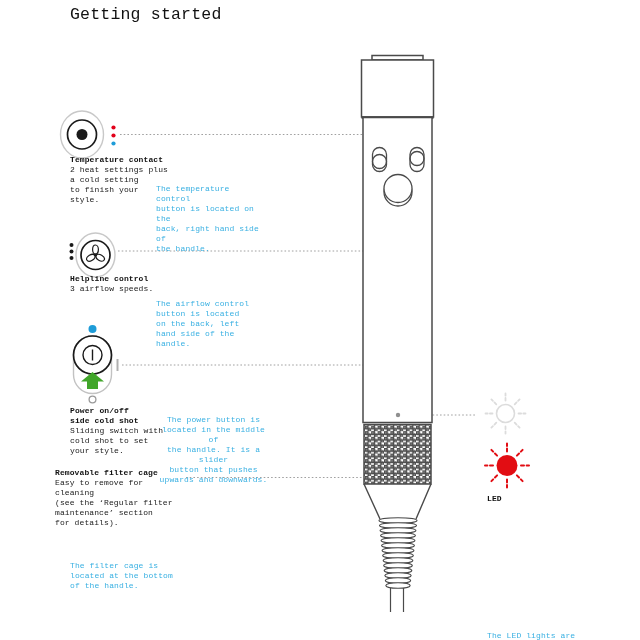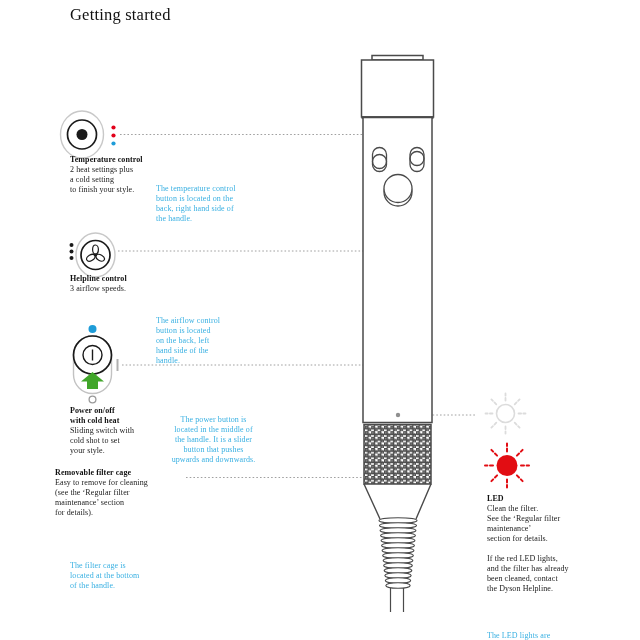--- a/index.html
+++ b/index.html
@@ -5,21 +5,21 @@
   :root{
     --accent-blue:#39b0e2;
     --led-red:#e20d13;
     --dot-red:#e2001a;
     --dot-blue:#1e9cd8;
     --arrow-green:#41a62a;
   }
   html,body{margin:0;padding:0;background:#ffffff;}
   .page{
     position:relative;width:612px;height:640px;background:#fff;overflow:hidden;
-    font-family:Liberation Serif, serif;color:#1a1a1a;
+    font-family:Liberation Mono, monospace;color:#1a1a1a;
   }
   .title{
     position:absolute;left:70px;top:5px;font-size:16.5px;font-weight:500;
     letter-spacing:.2px;color:#111;margin:0;
   }
   .tblock{position:absolute;font-size:8px;line-height:10px;letter-spacing:.1px;}
   .tblock .hd{font-weight:700;white-space:pre-line;color:#111;}
   .tblock .bd{white-space:pre-line;color:#1a1a1a;}
   .note{position:absolute;font-size:8px;line-height:10px;letter-spacing:.1px;
     color:var(--accent-blue);white-space:pre-line;margin-top:32px;}
@@ -158,43 +158,43 @@
           <line x1="14" y1="0" x2="22" y2="0"></line>
         <line x1="-9.9" y1="-9.9" x2="-15.6" y2="-15.6"></line>
           <line x1="9.9" y1="-9.9" x2="15.6" y2="-15.6"></line>
         <line x1="-9.9" y1="9.9" x2="-15.6" y2="15.6"></line>
           <line x1="9.9" y1="9.9" x2="15.6" y2="15.6"></line>
       </g>
     </g>
   </svg>
 
   <div class="tblock" style="left:70px;top:155px;width:100px;">
-    <div class="hd">Temperature control</div>
+    <div class="hd">Temperature contact</div>
     <div class="bd">2 heat settings plus
 a cold setting
 to finish your style.</div>
   </div>
   <div class="note" style="left:156px;top:152px;width:110px;">The temperature control
 button is located on the
 back, right hand side of
 the handle.</div>
 
   <div class="tblock" style="left:70px;top:274px;width:100px;">
     <div class="hd">Helpline control</div>
     <div class="bd">3 airflow speeds.</div>
   </div>
-  <div class="note" style="left:156px;top:284px;width:110px;">The airflow control
+  <div class="note" style="left:156px;top:267px;width:110px;">The airflow control
 button is located
 on the back, left
 hand side of the
 handle.</div>
 
   <div class="tblock" style="left:70px;top:406px;width:100px;">
     <div class="hd">Power on/off
-with cold heat</div>
+side cold shot</div>
     <div class="bd">Sliding switch with
 cold shot to set
 your style.</div>
   </div>
   <div class="note" style="left:156px;top:383px;width:115px;text-align:center;">The power button is
 located in the middle of
 the handle. It is a slider
 button that pushes
 upwards and downwards.</div>
 
@@ -204,28 +204,19 @@
 (see the ‘Regular filter
 maintenance’ section
 for details).</div>
   </div>
   <div class="note" style="left:70px;top:529px;width:110px;">The filter cage is
 located at the bottom
 of the handle.</div>
 
   <div class="tblock" style="left:487px;top:494px;width:120px;">
     <div class="hd">LED</div>
-    <div class="bd">Clean the filter.
-See the ‘Regular filter
-maintenance’
-section for details.
-
-If the red LED lights,
-and the filter has already
-been cleaned, contact
-the Dyson Helpline.</div>
   </div>
   <div class="note" style="left:487px;top:599px;width:120px;">The LED lights are
 loacated at the bottom
 of the handle above the
 filter cage.</div>
 
 </div>
 
 </body></html>

